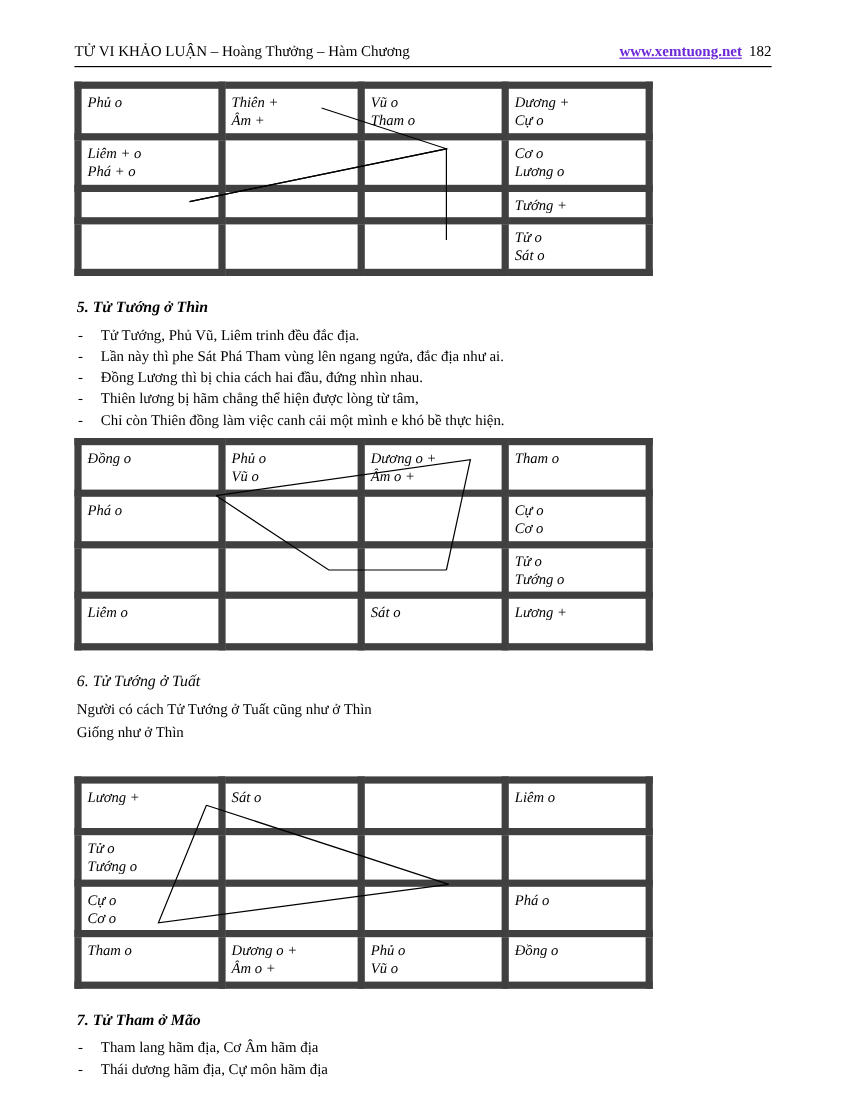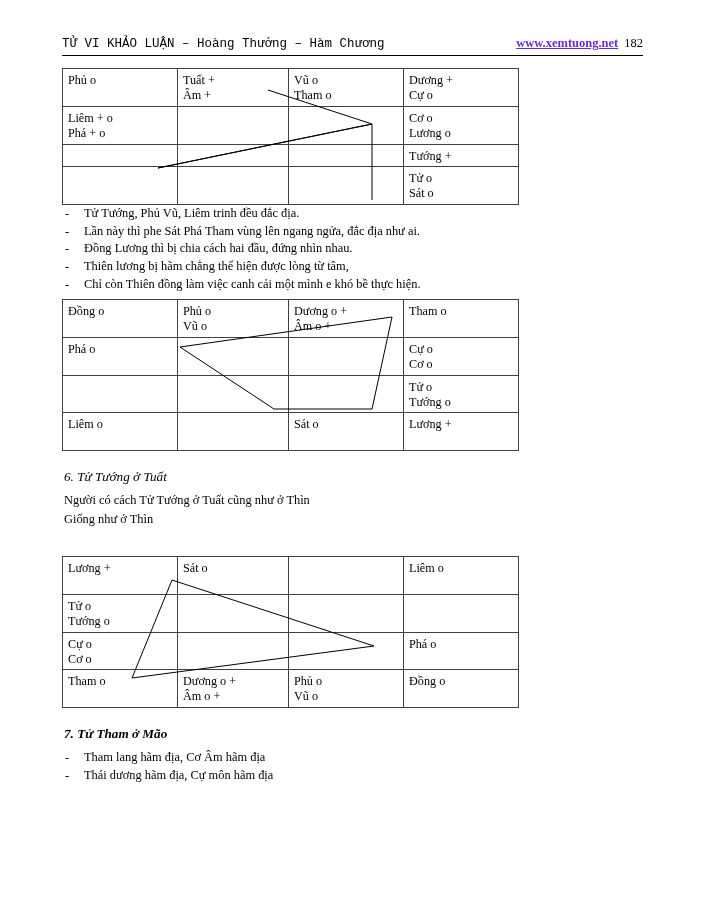--- a/index.html
+++ b/index.html
@@ -23,21 +23,21 @@
   }
   
   .header {
     display: flex;
     align-items: baseline;
     font-size: 12.5px;
     white-space: nowrap;
     padding-bottom: 4px;
   }
   .header .title-text {
-    font-family: Liberation Mono, monospace;
+    font-family: Liberation Serif, serif;
   }
   .header .spacer {
     flex: 1 1 auto;
   }
   .header .site-link {
     color: #6d28d9;
     text-decoration: underline;
     font-weight: bold;
     font-family: "Liberation Serif", serif;
     font-size: 12.5px;
@@ -56,25 +56,26 @@
     position: relative;
     margin: 0 0 0 0;
   }
   table.grid {
     border-collapse: collapse;
     width: 412px;
     table-layout: fixed;
     font-size: 12.2px;
   }
   table.grid td {
-    border: 1px solid #404040;
+    border: 6px solid #404040;
     vertical-align: top;
     padding: 4px 5px 3px 5px;
     line-height: 1.22;
     height: 14px;
+    font-style: italic;
   }
   table.grid td .ln {
     display: block;
     white-space: nowrap;
   }
   .ov {
     position: absolute;
     top: 0;
     left: 0;
     pointer-events: none;
@@ -126,21 +127,21 @@
   <hr class="hr">
 
   <div class="grid-wrap">
     <table class="grid">
       <tbody>
           <tr>
         <td style="width:104px;">
           <span class="ln">Phủ o</span>
         </td>
         <td style="width:100px;">
-          <span class="ln">Tuất +</span>
+          <span class="ln">Thiên +</span>
           <span class="ln">Âm +</span>
         </td>
         <td style="width:104px;">
           <span class="ln">Vũ o</span>
           <span class="ln">Tham o</span>
         </td>
         <td style="width:104px;">
           <span class="ln">Dương +</span>
           <span class="ln">Cự o</span>
         </td>
@@ -191,20 +192,21 @@
         </td>
       </tr>
     </tbody>
       </table>
     <svg class="ov" width="412" height="148">
       <polyline points="96,100 310,56 206,22" fill="none" stroke="#000" stroke-width="1"></polyline>
       <polyline points="96,100 310,56 310,132" fill="none" stroke="#000" stroke-width="1"></polyline>
     </svg>
   </div>
 
+  <div class="sec-title">5. Tử Tướng ở Thìn</div>
   <ul class="dash">
     <li><span class="dash-mark">-</span><span>Tử Tướng, Phủ Vũ, Liêm trinh đều  đắc địa.</span></li>
     <li><span class="dash-mark">-</span><span>Lần này thì phe Sát Phá Tham vùng lên ngang ngửa,  đắc địa như ai.</span></li>
     <li><span class="dash-mark">-</span><span>Đồng Lương thì bị chia cách hai đầu, đứng nhìn nhau.</span></li>
     <li><span class="dash-mark">-</span><span>Thiên lương bị hãm chẳng thể hiện được lòng từ tâm,</span></li>
     <li><span class="dash-mark">-</span><span>Chỉ còn Thiên đồng làm việc canh cải một mình e khó bề thực hiện.</span></li>
   </ul>
 
   <div class="grid-wrap">
     <table class="grid">

